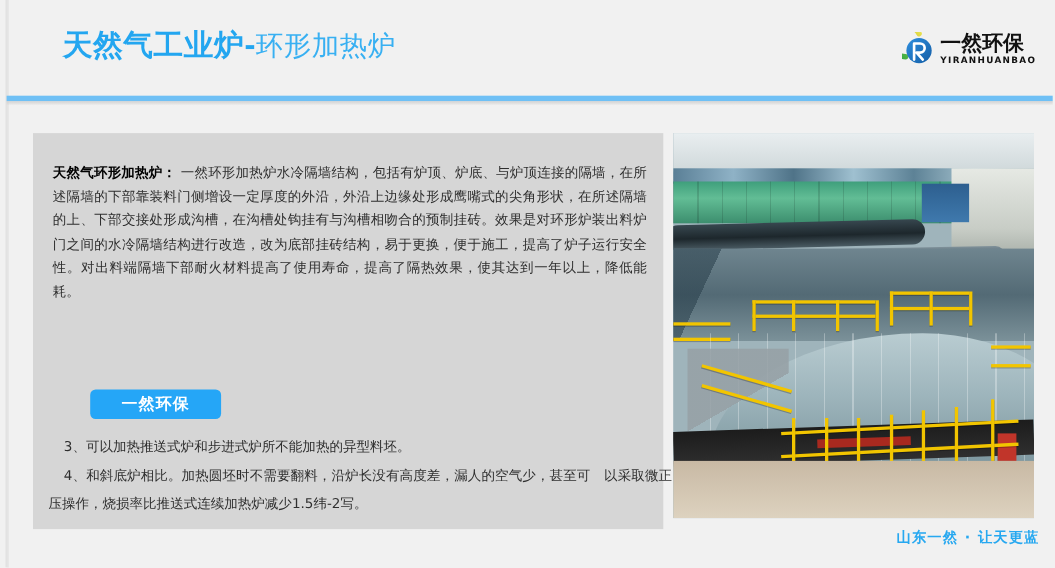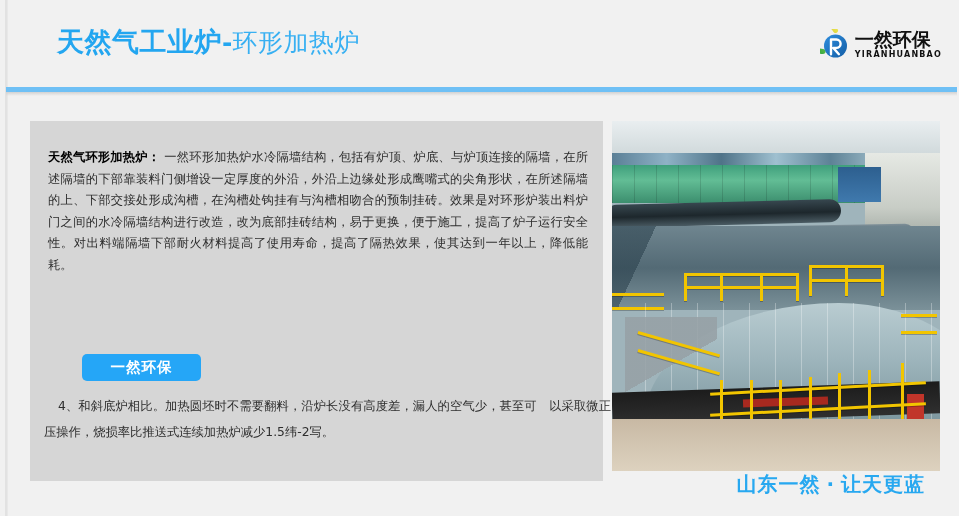--- a/index.html
+++ b/index.html
@@ -292,23 +292,23 @@
   }
   
   .ph-stair {
     position: absolute; left: 4%; top: 56%; width: 28%; height: 36%;
     background: linear-gradient(150deg, rgba(150,160,165,0.85) 0 42%, rgba(0,0,0,0) 42%);
   }
 
   
   .footer-text {
     position: absolute;
-    right: 34px;
+    right: 14px;
     bottom: 18px;
-    font-size: 20px;
+    font-size: 13px;
     font-weight: bold;
     color: #27a8f0;
     letter-spacing: 1px;
     white-space: nowrap;
   }
   .footer-dot {
     color: #27a8f0;
     padding: 0 6px;
   }
 </style>
@@ -357,20 +357,21 @@
 
   <div class="content-panel">
 
     <p class="intro">
       <b>天然气环形加热炉：</b><span> 一然环形加热炉水冷隔墙结构，包括有炉顶、炉底、与炉顶连接的隔墙，在所述隔墙的下部靠装料门侧增设一定厚度的外沿，外沿上边缘处形成鹰嘴式的尖角形状，在所述隔墙的上、下部交接处形成沟槽，在沟槽处钩挂有与沟槽相吻合的预制挂砖。效果是对环形炉装出料炉门之间的水冷隔墙结构进行改造，改为底部挂砖结构，易于更换，便于施工，提高了炉子运行安全性。对出料端隔墙下部耐火材料提高了使用寿命，提高了隔热效果，使其达到一年以上，降低能耗。</span>
     </p>
 
     <button class="feature-btn">一然环保</button>
 
     <div class="bullets">
+      <p class="bullet">3、可以加热推送式炉和步进式炉所不能加热的异型料坯。</p>
       <p class="bullet">4、和斜底炉相比。加热圆坯时不需要翻料，沿炉长没有高度差，漏人的空气少，甚至可　以采取微正压操作，烧损率比推送式连续加热炉减少1.5纬-2写。</p>
 
     </div>
   </div>
 
   <div class="photo-frame">
     <div class="photo">
       <div class="ph-sky"></div>
       <div class="ph-roofline"></div>
       <div class="ph-green"></div>

